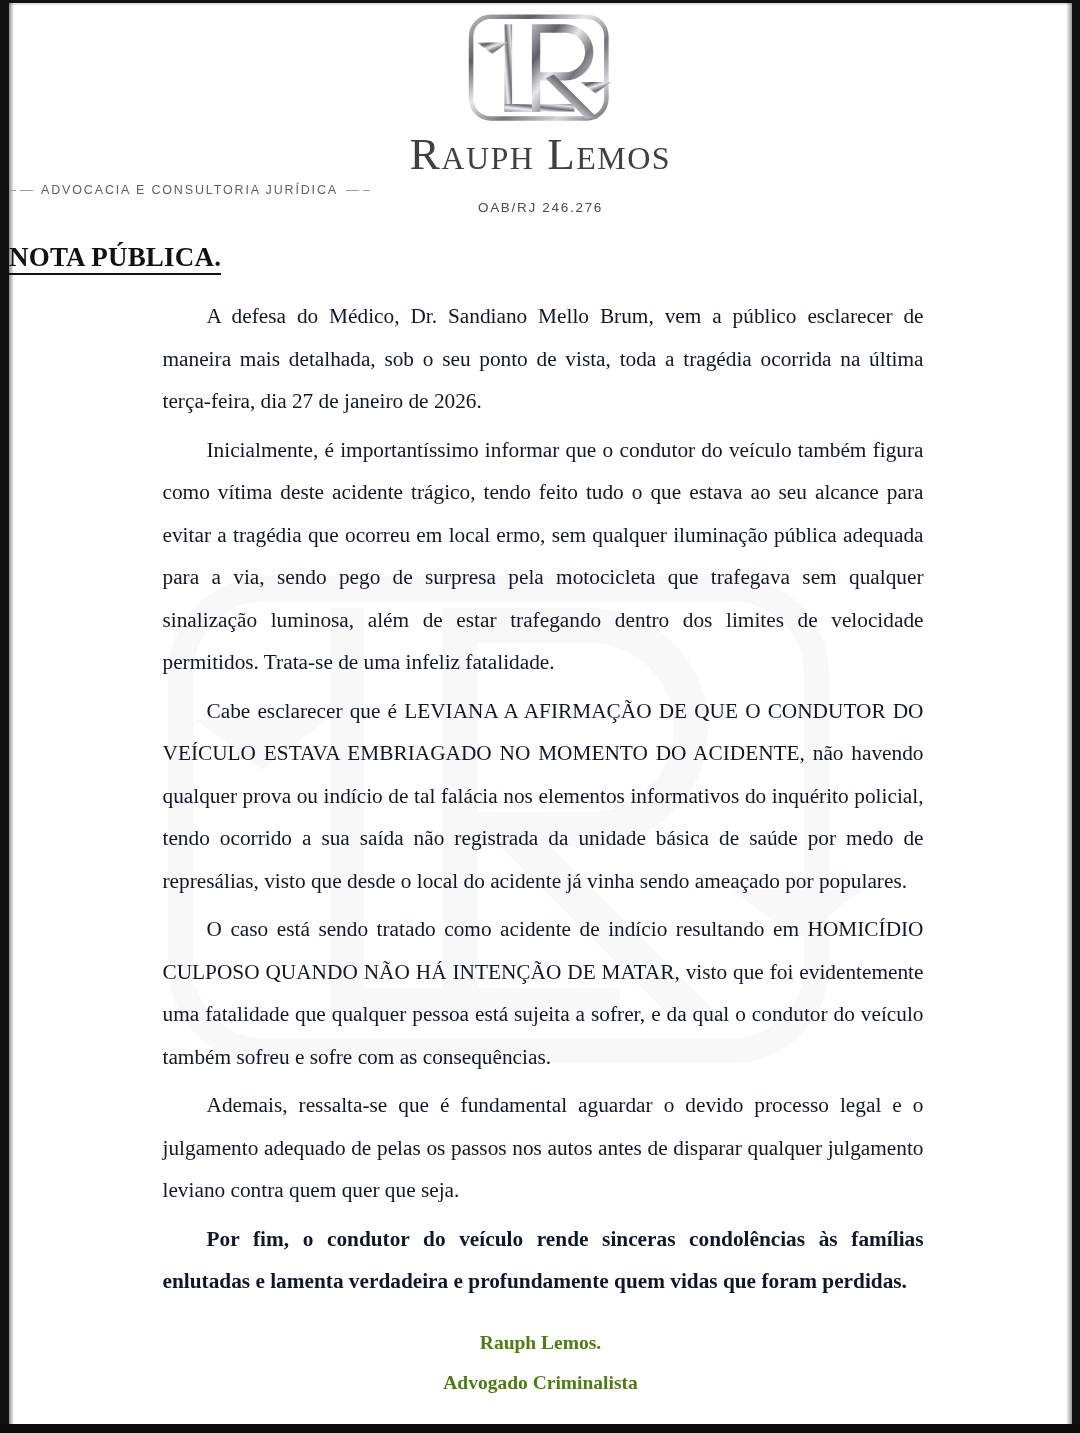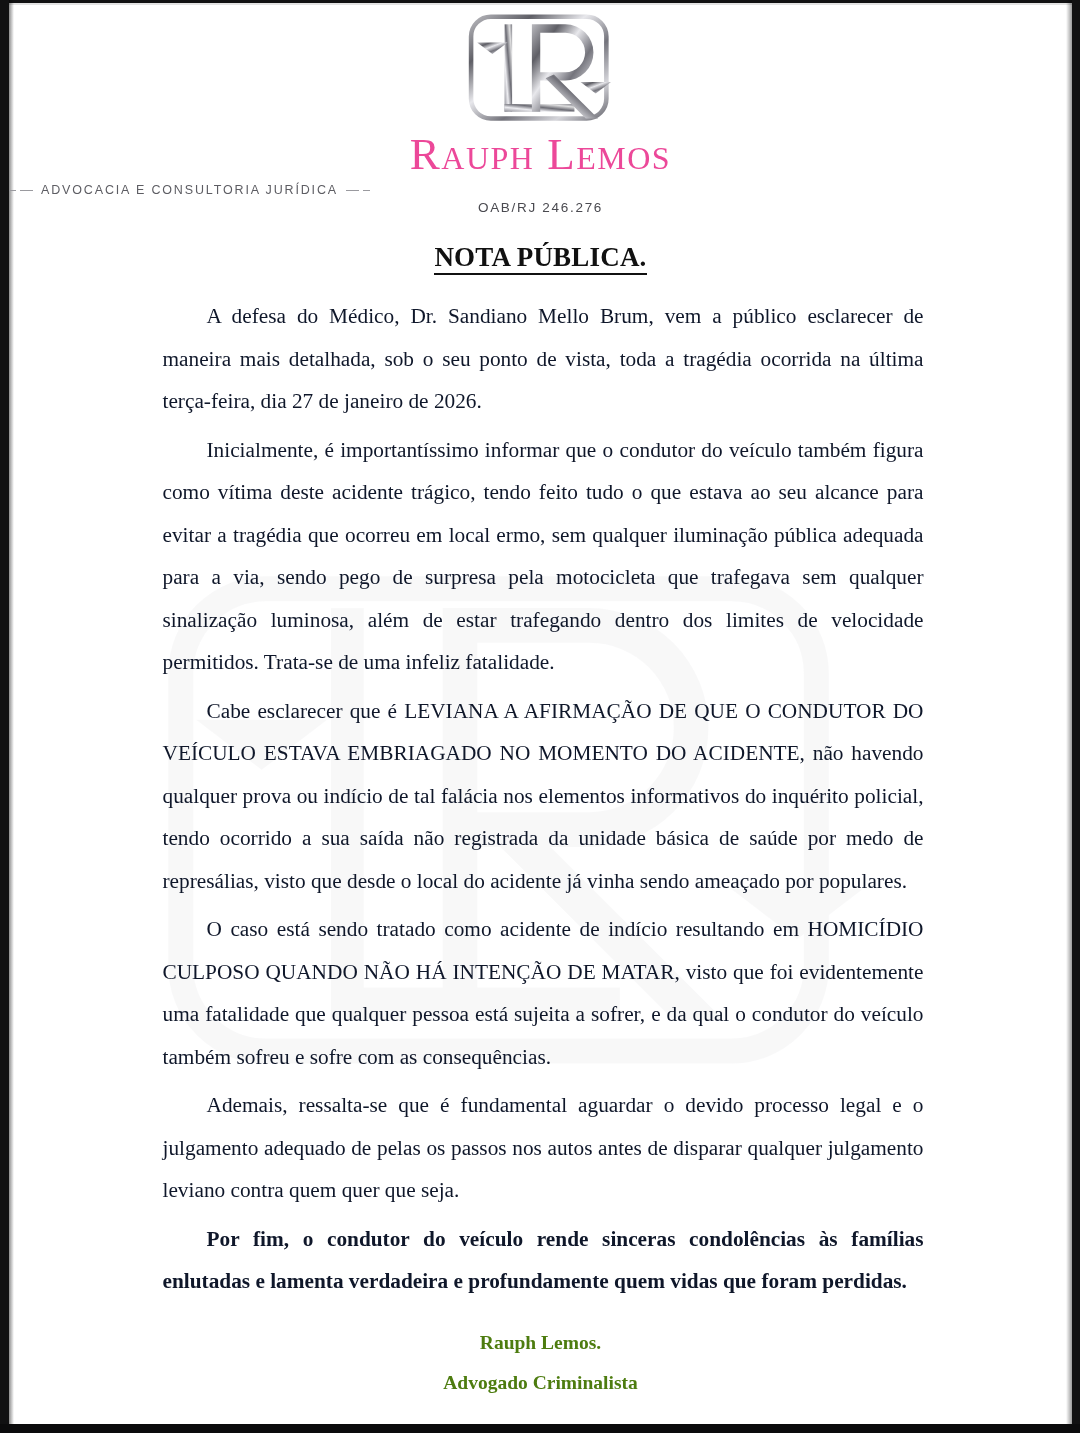--- a/index.html
+++ b/index.html
@@ -82,21 +82,21 @@
     height: 118px;
     margin: 0 auto;
     display: block;
   }
   .wordmark {
     margin-top: 4px;
     font-family: "Liberation Serif", "DejaVu Serif", serif;
     font-size: 45px;
     letter-spacing: 1.5px;
     font-variant: small-caps;
-    color: #ec4899;
+    color: #404040;
     line-height: 1.05;
     white-space: nowrap;
   }
   .tagline-row {
     margin-top: 5px;
     display: flex;
     align-items: center;
     gap: 8px;
   }
   .dash-group {
@@ -122,21 +122,21 @@
     margin-top: 3px;
     font-family: "Liberation Sans", "DejaVu Sans", sans-serif;
     font-size: 13.5px;
     letter-spacing: 1.7px;
     color: #4a4a50;
   }
 
   
   .doc-title {
     margin: 27px 0 0 0;
-    text-align: center;
+    text-align: left;
     font-size: 27px;
     font-weight: bold;
     color: #111;
     letter-spacing: .2px;
   }
   .doc-title span {
     border-bottom: 2.5px solid #111;
     padding-bottom: 1px;
   }
 

